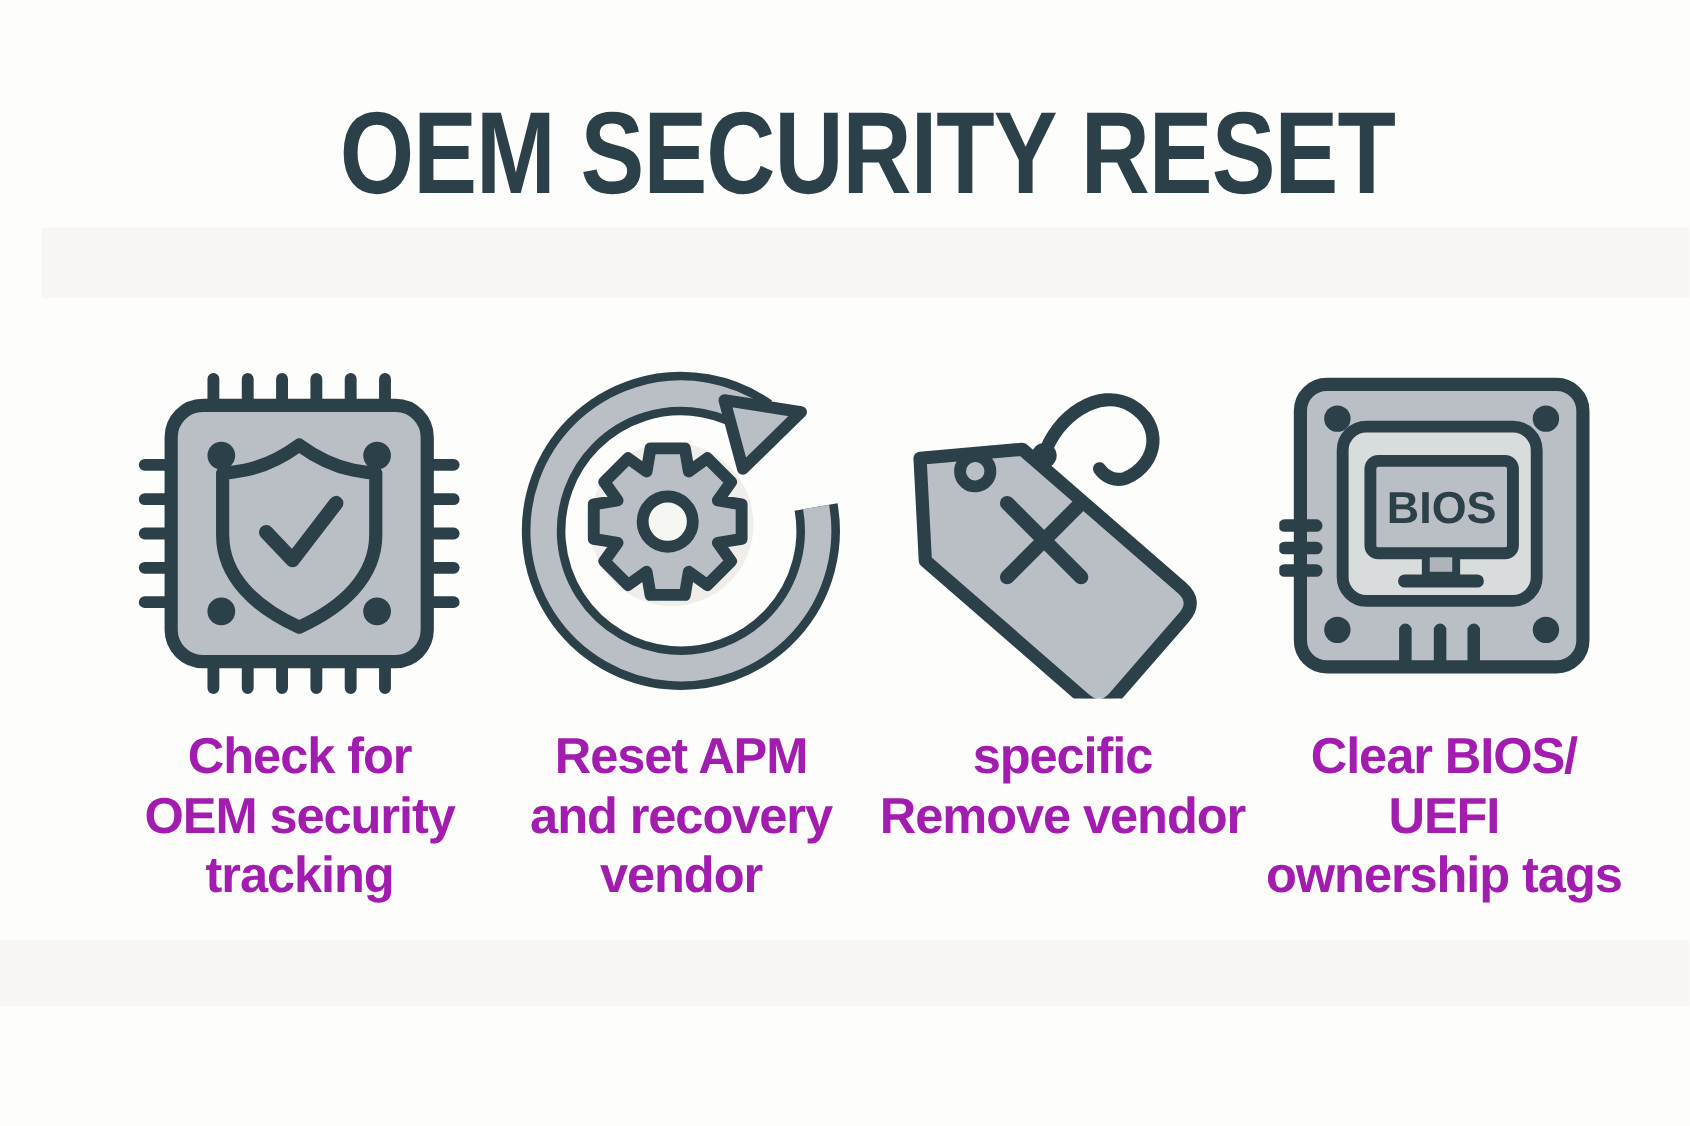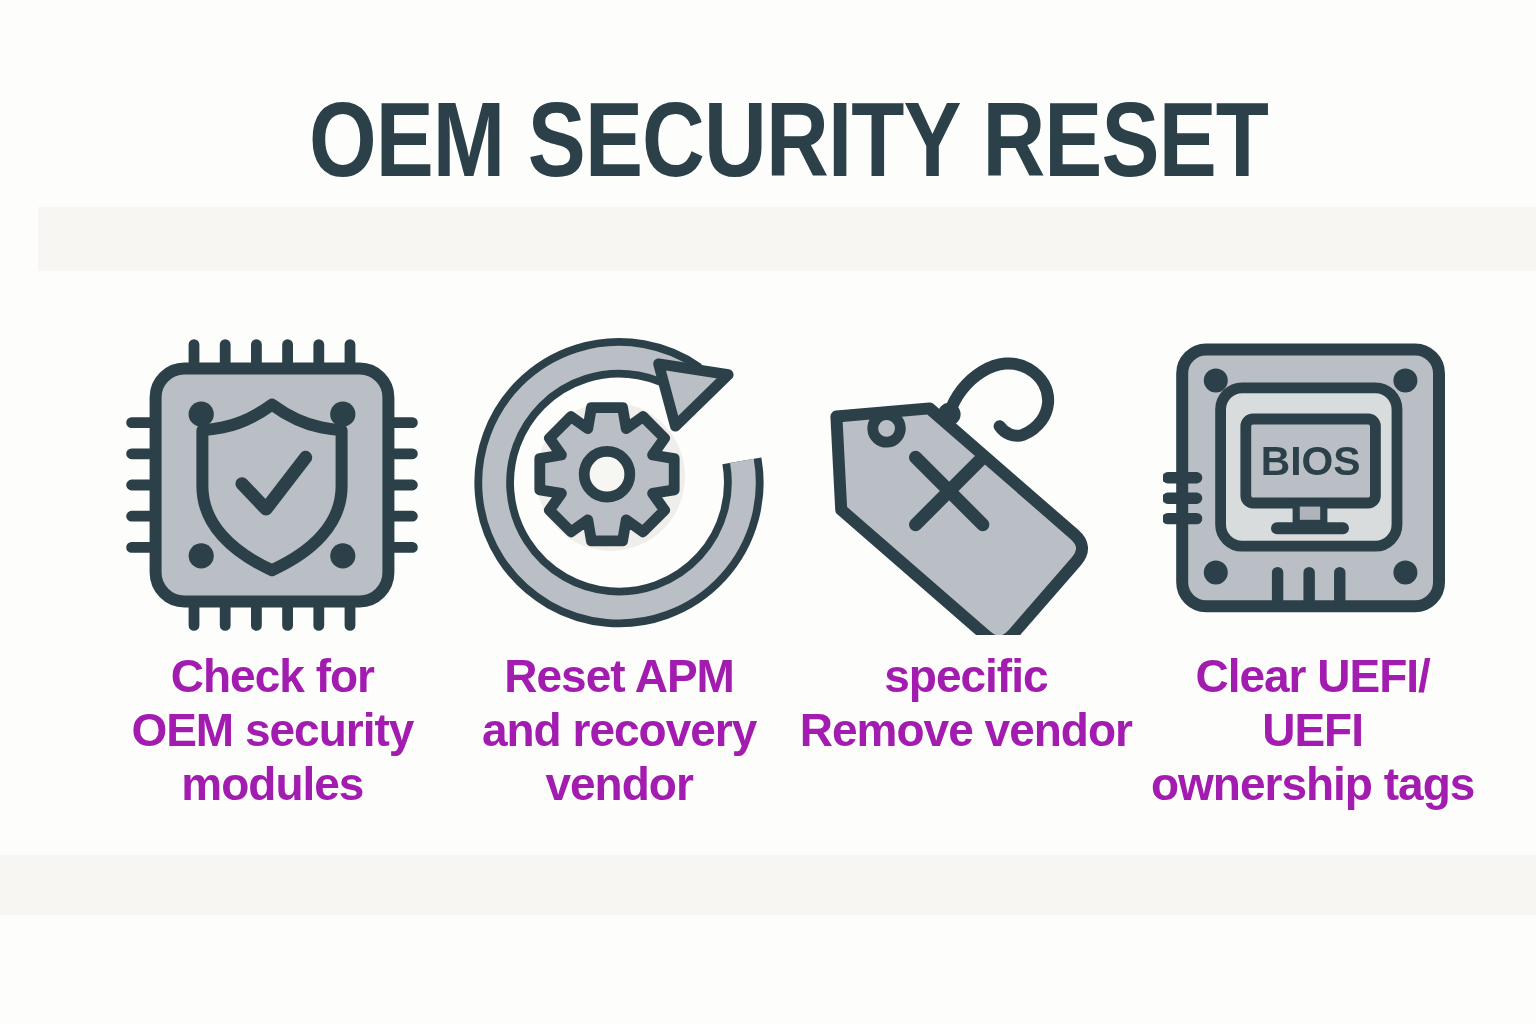--- a/index.html
+++ b/index.html
@@ -17,21 +17,21 @@
     margin:0;padding-top:86px;
     font-size:106px;line-height:1;font-weight:bold;
     text-align:center;letter-spacing:-1px;
     transform:scaleX(0.82);transform-origin:50% 50%;
     color:#2c4049;white-space:nowrap;
   }
   .row{
     display:flex;margin-top:140px;padding:0 50px 0 58px;
   }
   .step{
-    flex:1;display:flex;flex-direction:column;align-items:center;
+    flex:1;display:flex;flex-direction:column;align-items:center;gap:11px;
   }
   .icon-box{
     height:305px;display:flex;align-items:center;justify-content:center;
   }
   .icon{width:300px;height:300px;display:block;}
   .caption{
     margin-top:12px;text-align:center;
     font-size:46px;line-height:54px;font-weight:bold;
     letter-spacing:-1px;color:#a21caf;
   }
@@ -62,21 +62,21 @@
           <circle cx="184" cy="66" r="10.5" fill="#2c4049"></circle>
           <circle cx="66" cy="184" r="10.5" fill="#2c4049"></circle>
           <circle cx="184" cy="184" r="10.5" fill="#2c4049"></circle>
           <path d="M125,58 C114,66 99,74 84,77 C78,78.2 72,79 67,79.4 L67,126 C67,158 92,181 125,196 C158,181 183,158 183,126 L183,79.4 C178,79 172,78.2 166,77 C151,74 136,66 125,58 Z" fill="#b9bfc4" stroke="#2c4049" stroke-width="10" stroke-linejoin="round"></path>
           <path d="M100,124 L120,145 L153,102" fill="none" stroke="#2c4049" stroke-width="11" stroke-linecap="round" stroke-linejoin="round"></path>
         </svg>
       </div>
       <div class="caption">
         <div>Check for</div>
         <div>OEM security</div>
-        <div>modules</div>
+        <div>tracking</div>
       </div>
     </div>
 
     <div class="step">
       <div class="icon-box">
         <svg class="icon" viewBox="0 0 250 250">
           <circle cx="118" cy="118" r="62" fill="#efeeea"></circle>
           <path d="M184.6,37.8 A104,104 0 1 0 227.4,104.9" fill="none" stroke="#2c4049" stroke-width="33"></path>
           <path d="M184.6,37.8 A104,104 0 1 0 227.4,104.9" fill="none" stroke="#b9bfc4" stroke-width="20"></path>
           <polygon points="158,24 216,33 172,76" fill="#b9bfc4" stroke="#2c4049" stroke-width="9" stroke-linejoin="round"></polygon>
@@ -122,20 +122,20 @@
             <path d="M95.5,198 V222 M121.8,198 V222 M147.3,198 V222"></path>
           </g>
           <rect x="48" y="44" width="147" height="132" rx="18" fill="#d9dcdc" stroke="#2c4049" stroke-width="9"></rect>
           <rect x="69" y="70" width="108" height="70" rx="6" fill="#b9bfc4" stroke="#2c4049" stroke-width="9"></rect>
           <rect x="111" y="140" width="23" height="17" fill="#aeb4b9" stroke="#2c4049" stroke-width="6"></rect>
           <path d="M95,161 H150" stroke="#2c4049" stroke-width="10" stroke-linecap="round"></path>
           <text x="123" y="117" text-anchor="middle" font-family="Liberation Sans, sans-serif" font-size="34" font-weight="bold" fill="#2c4049">BIOS</text>
         </svg>
       </div>
       <div class="caption">
-        <div>Clear UEFI/</div>
+        <div>Clear BIOS/</div>
         <div>UEFI</div>
         <div>ownership tags</div>
       </div>
     </div>
 
   </div>
 </div>
 
 </body></html>

